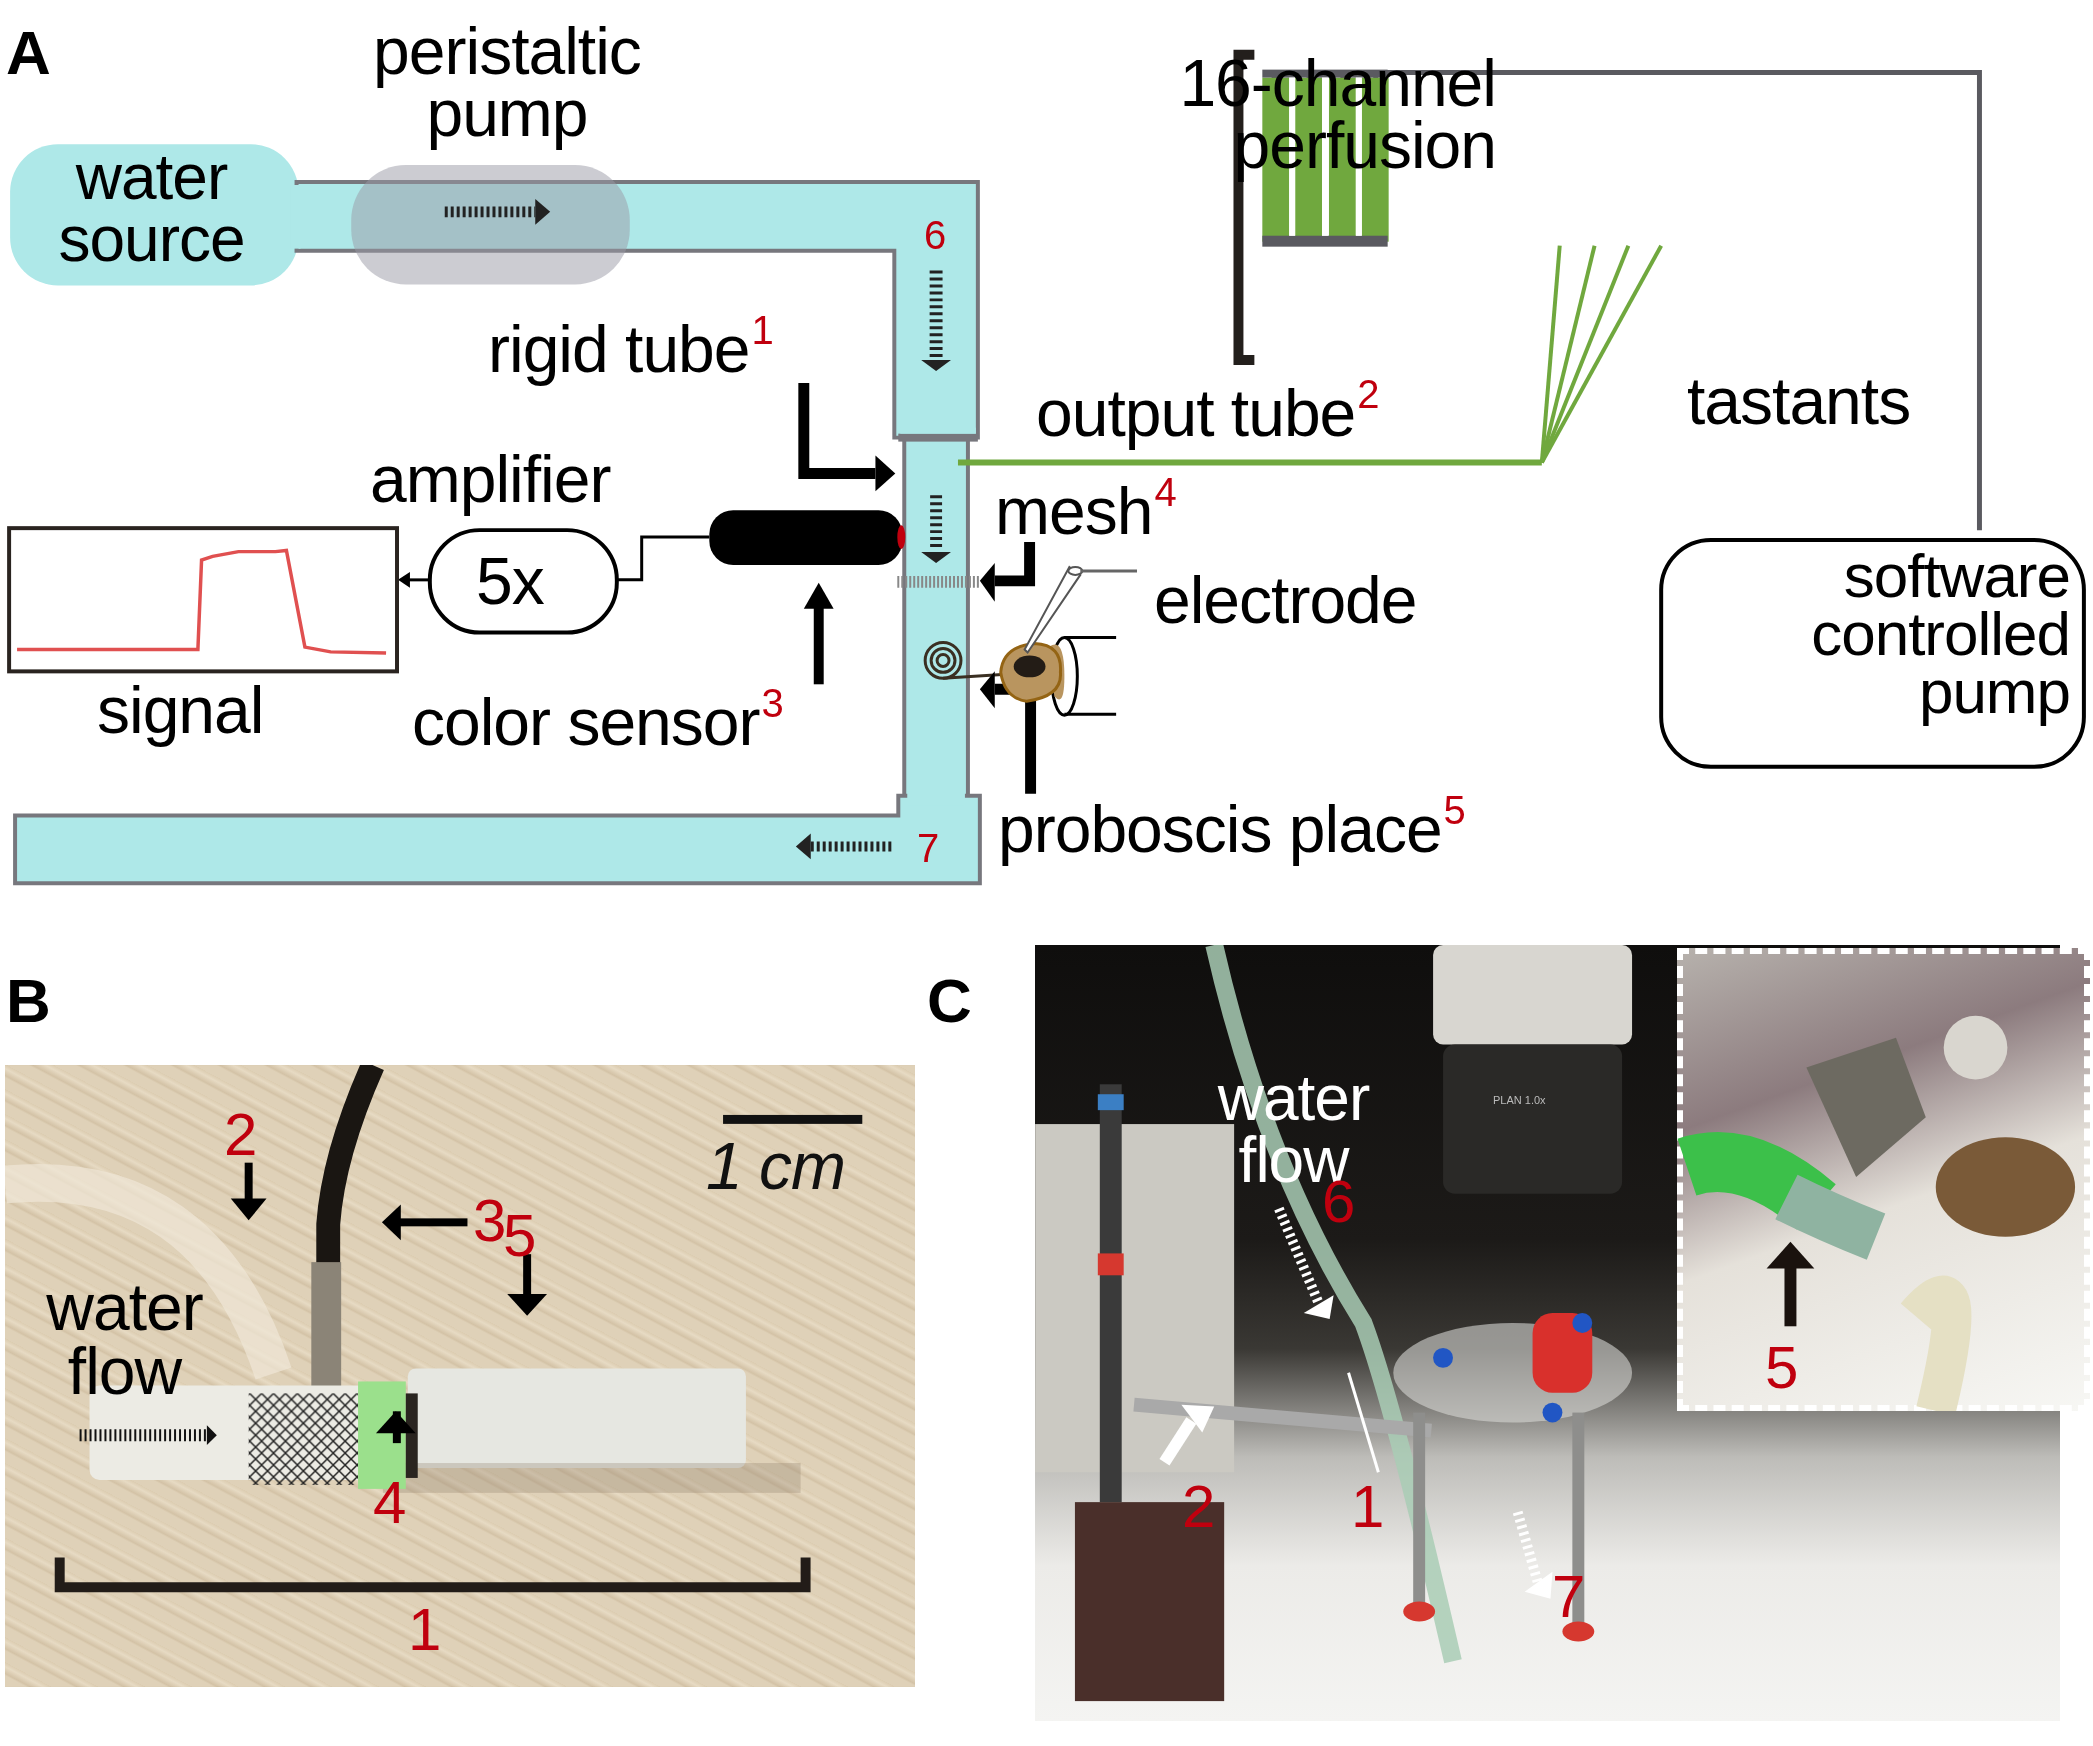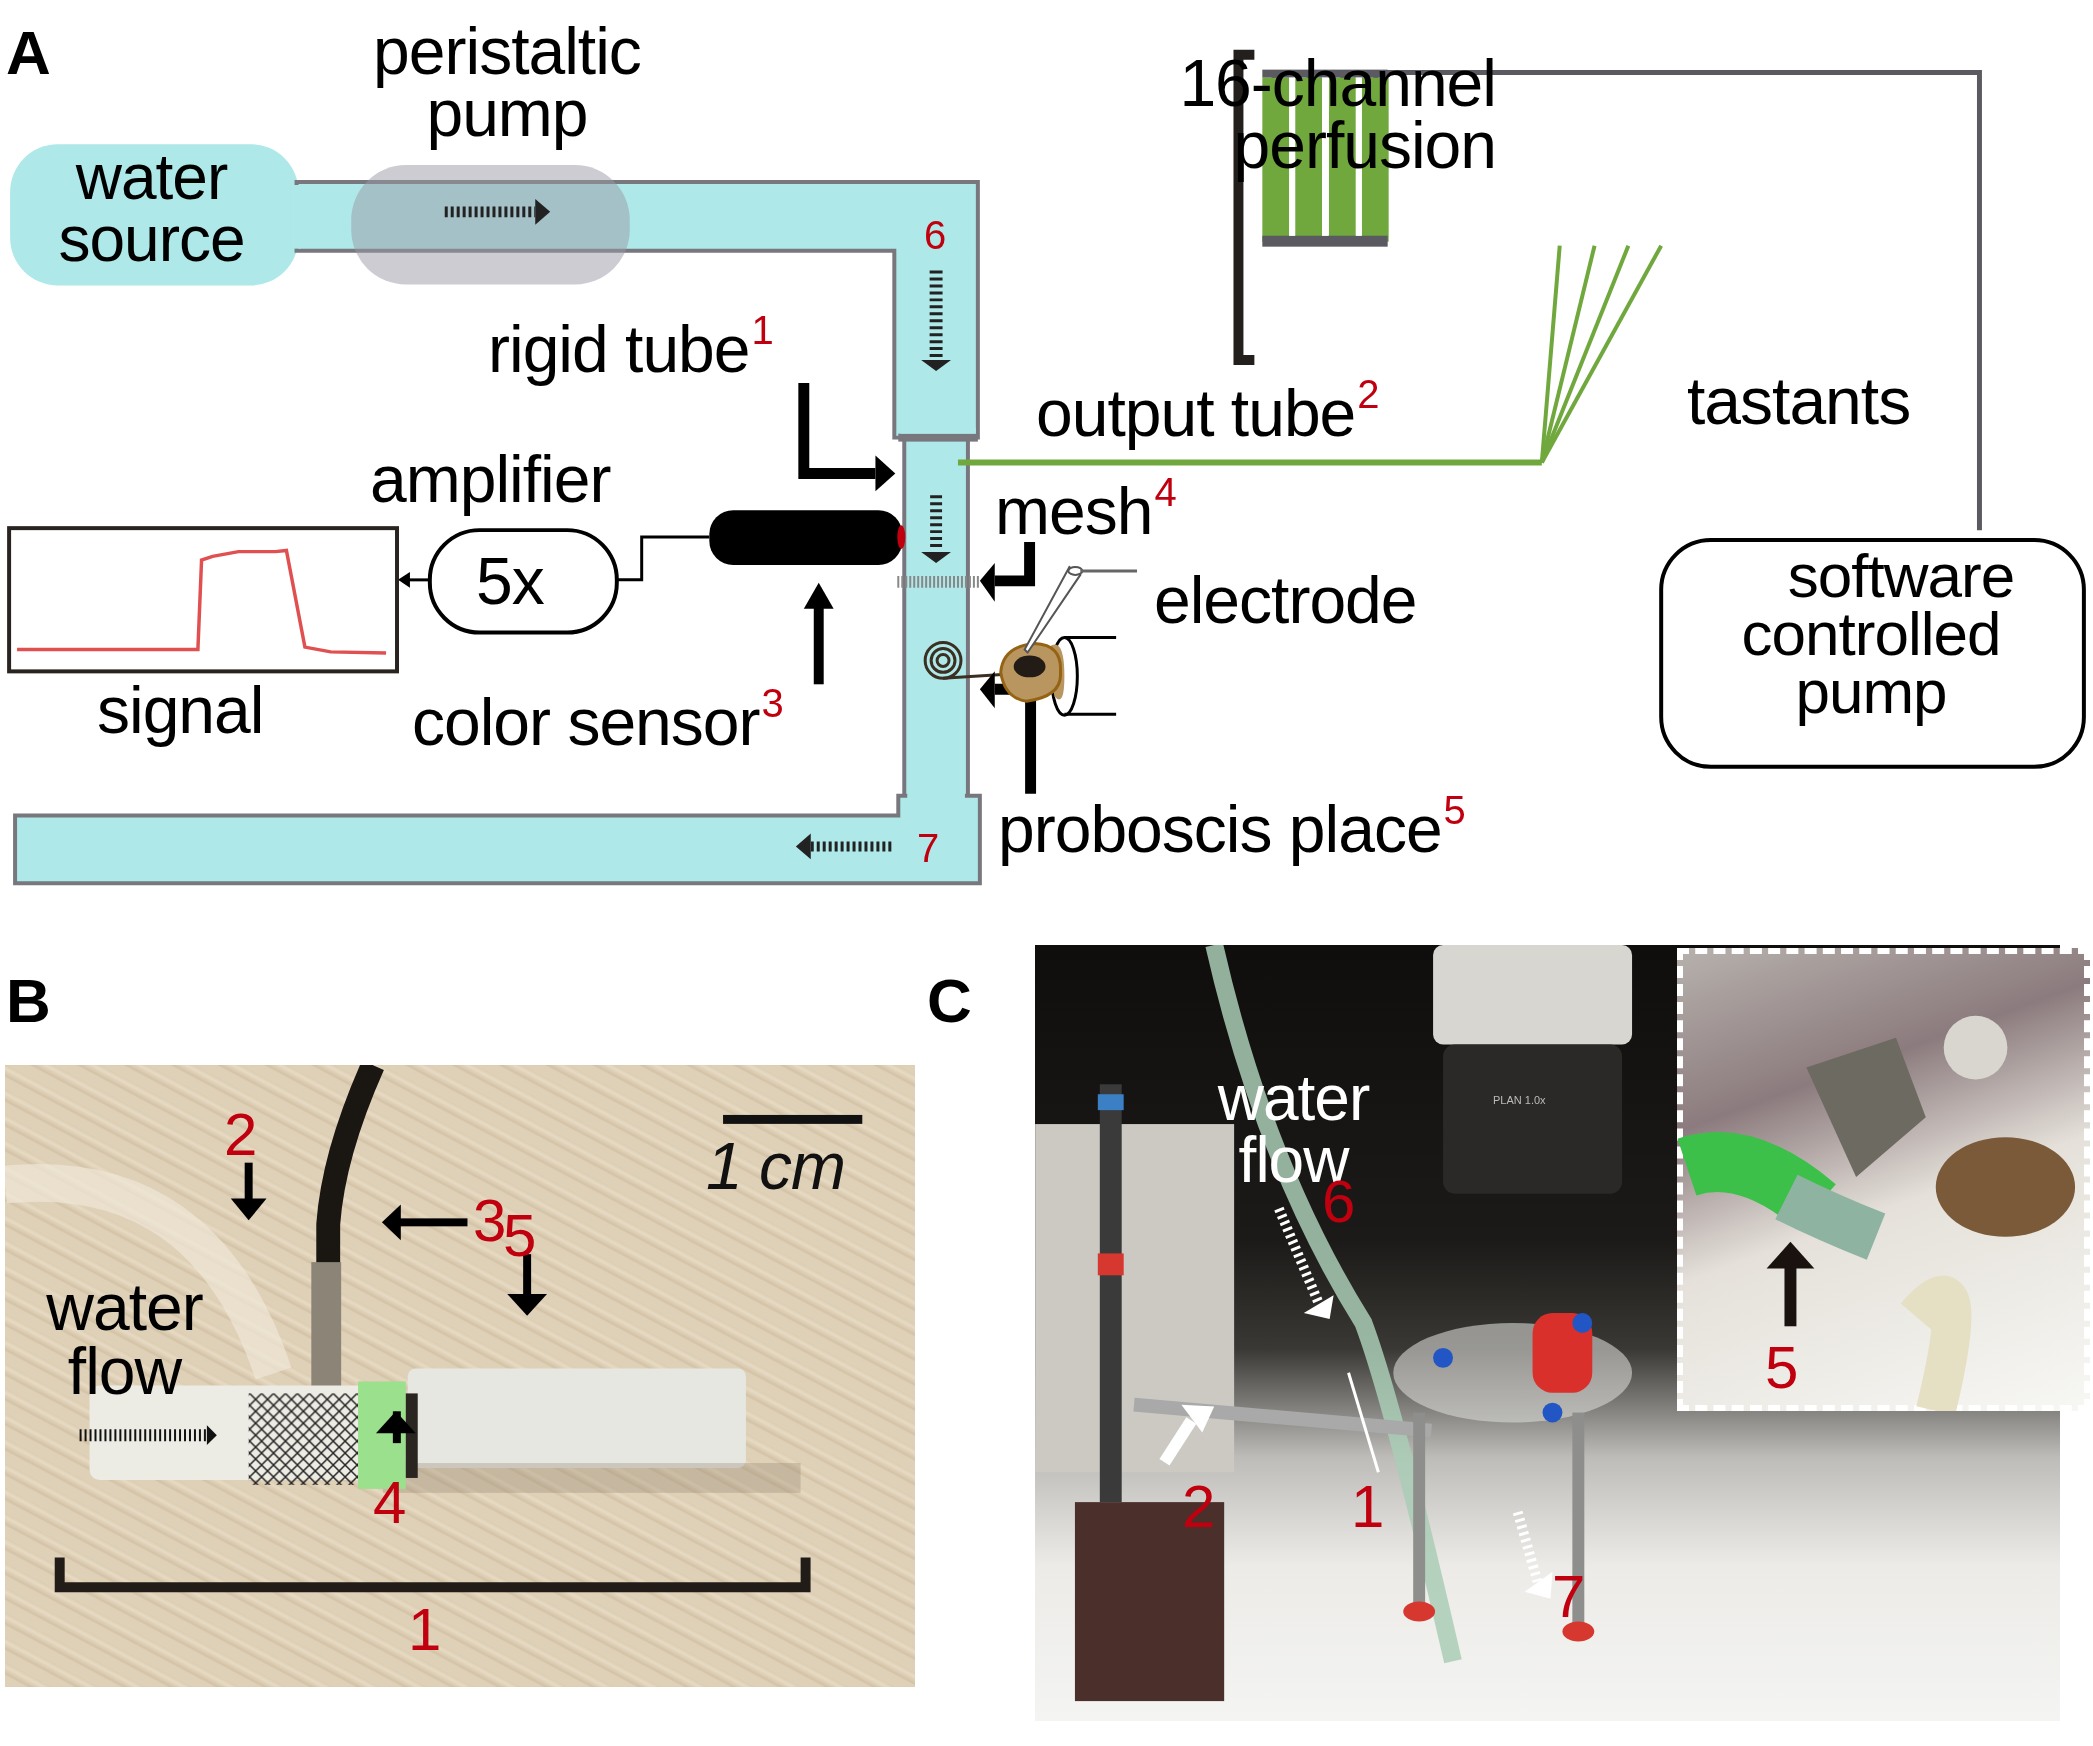--- a/index.html
+++ b/index.html
@@ -187,21 +187,21 @@
 </div>
 <div class="lbl" style="left:1114px; top:567px;margin-left:40px;">electrode</div>
 <div class="lbl" style="left:998px; top:796px;">
   <span>proboscis place</span><span class="sup">5</span>
 </div>
 <div class="lbl" style="left:1078px; top:50px; text-align:right; width:418px;">
   <div>16-channel</div>
   <div style="margin-top:-4px;">perfusion</div>
 </div>
 <div class="lbl" style="left:1687px; top:368px;">tastants</div>
-<div class="lbl" style="left:1672px; top:545px; text-align:center; width:398px; font-size:62px;">
+<div class="lbl" style="left:1672px; top:545px; text-align:right; width:398px; font-size:62px;">
   <div style="padding-left:60px;">software</div>
   <div style="margin-top:-4px;">controlled</div>
   <div style="margin-top:-4px;">pump</div>
 </div>
 <div class="red-num" style="left:924px; top:215px; font-size:40px;">6</div>
 <div class="red-num" style="left:917px; top:828px; font-size:40px;">7</div>
 
 <div class="panel-letter" style="left:6px; top:970px;">B</div>
 
 <div class="photo" style="left:5px; top:1065px; width:910px; height:622px;

